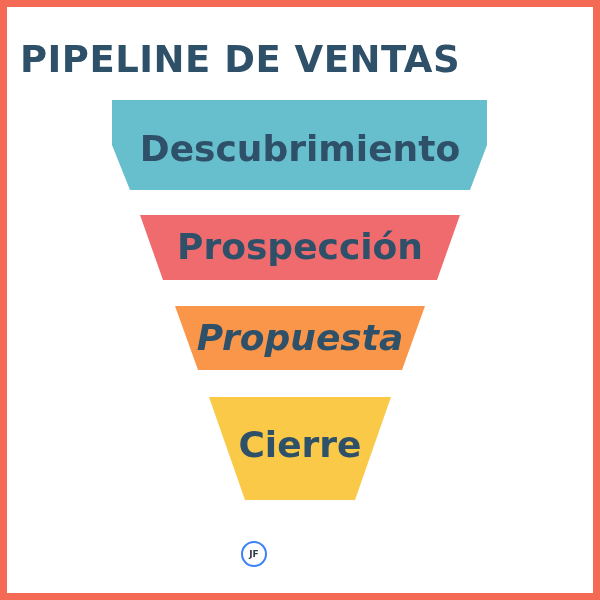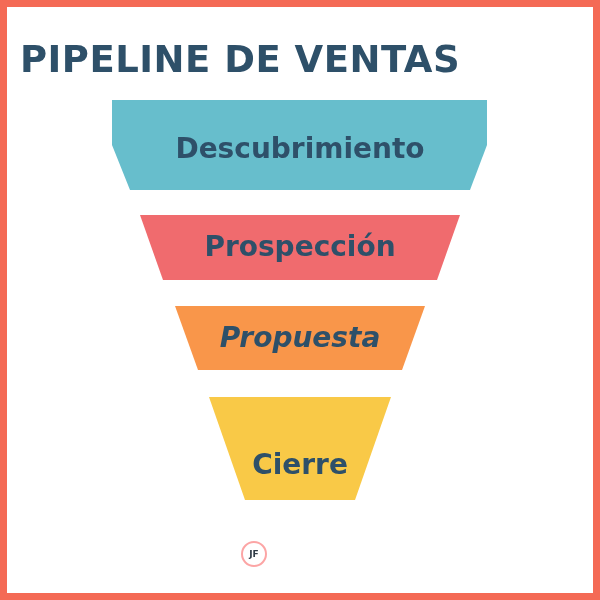--- a/index.html
+++ b/index.html
@@ -41,35 +41,35 @@
       width: 600px; height: 600px;
     }
     .stage-label {
       position: absolute;
       left: 0;
       width: 600px;
       text-align: center;
       font-family: "DejaVu Sans", sans-serif;
       font-weight: bold;
       color: #2E5069;
-      font-size: 28px;
+      font-size: 36px;
       line-height: 34px;
     }
     .logo {
       position: absolute;
       left: 241px;
       top: 539px;
       height: 30px;
       display: flex;
       align-items: center;
     }
     .logo-circle {
       width: 22px;
       height: 22px;
-      border: 2px solid #fca5a5;
+      border: 2px solid #3b82f6;
       border-radius: 50%;
       display: flex;
       align-items: center;
       justify-content: center;
       font-family: "DejaVu Sans", sans-serif;
       font-weight: bold;
       font-size: 9px;
       color: #2E3A45;
       box-sizing: content-box;
     }
@@ -103,17 +103,17 @@
 <svg class="funnel" viewBox="0 0 600 600">
   <polygon points="112,100 487,100 487,145 470,190 130,190 112,145" fill="#67BECC"></polygon>
   <polygon points="140,215 460,215 437,280 163,280" fill="#F06B6E"></polygon>
   <polygon points="175,306 425,306 402,370 198,370" fill="#F9964A"></polygon>
   <polygon points="209,397 391,397 355,500 245,500" fill="#F9C947"></polygon>
 </svg>
 
 <div class="stage-label" style="top:132px;">Descubrimiento</div>
 <div class="stage-label" style="top:230px;">Prospección</div>
 <div class="stage-label" style="top:321px;font-style:italic;">Propuesta</div>
-<div class="stage-label" style="top:448px;">Cierre</div>
+<div class="stage-label" style="top:428px;">Cierre</div>
 
 <div class="logo">
   <div class="logo-circle">JF</div>
 </div>
 
 </body></html>

